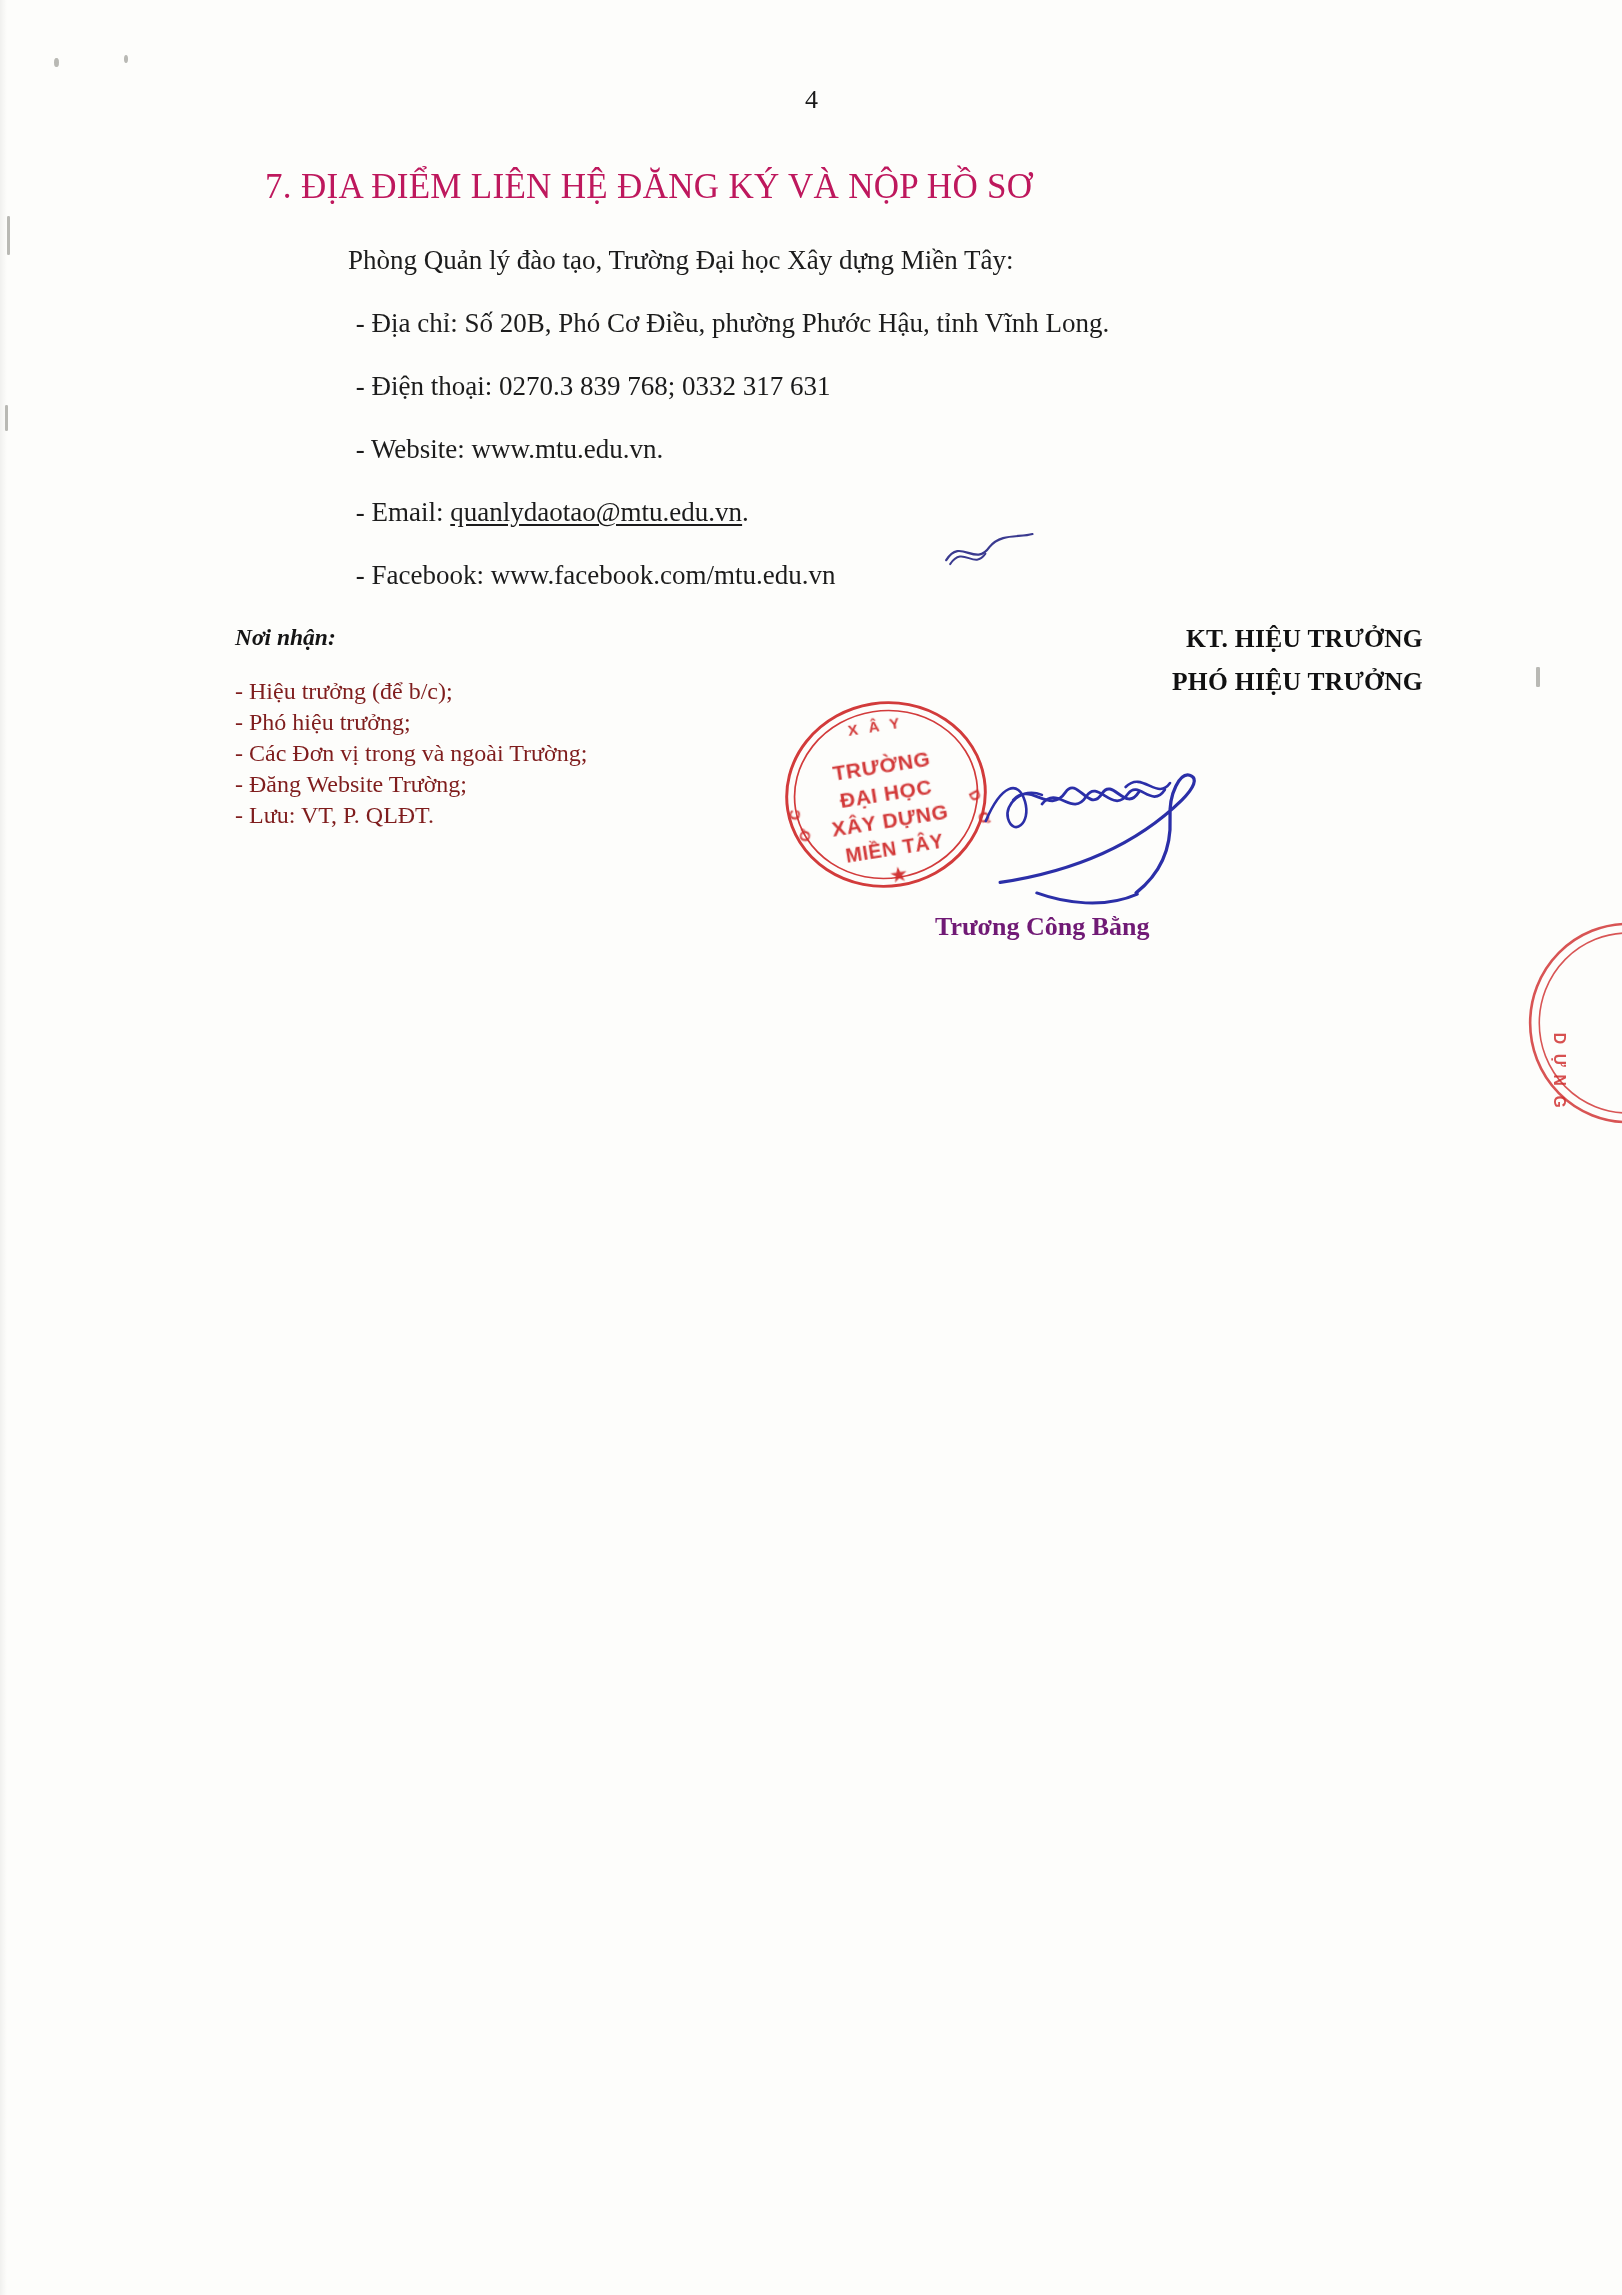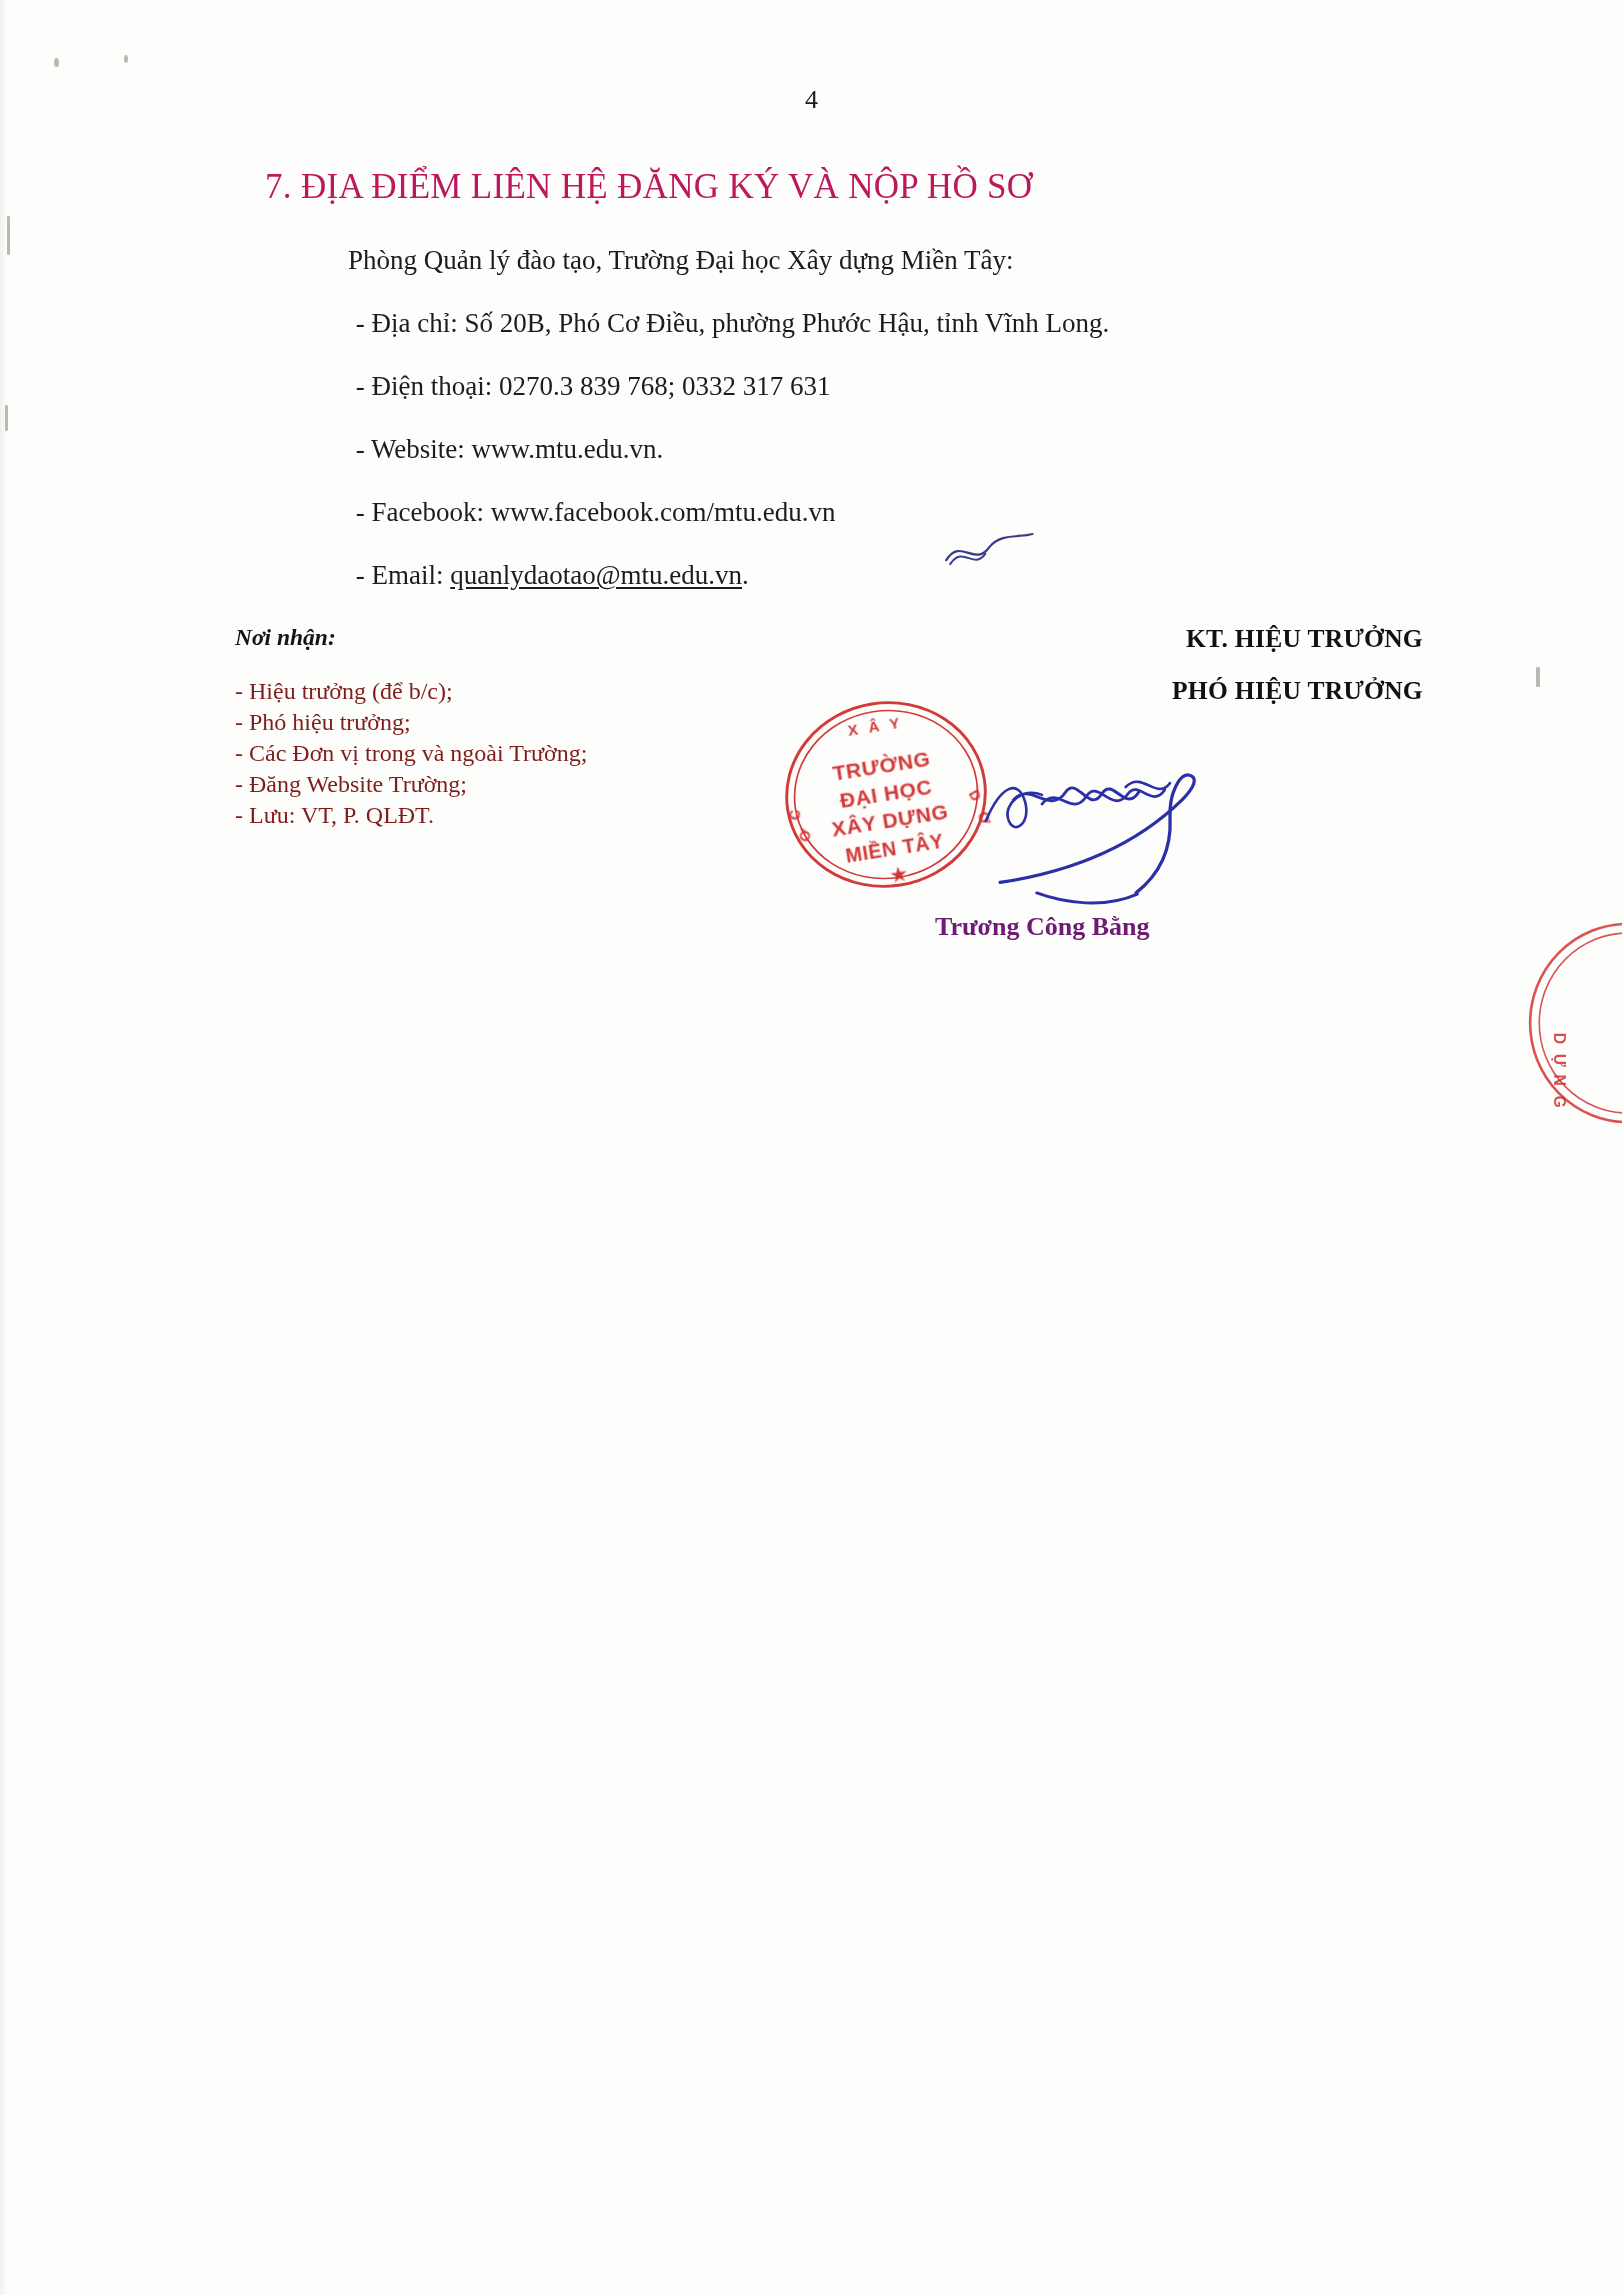--- a/index.html
+++ b/index.html
@@ -113,21 +113,21 @@
     font-size: 25.5px;
     font-weight: bold;
     letter-spacing: 0.3px;
     color: #111;
   }
   .sig-line2 {
     font-size: 25.5px;
     font-weight: bold;
     letter-spacing: 0.3px;
     color: #111;
-    margin-top: 22px;
+    margin-top: 13px;
   }
   .sig-name {
     position: absolute;
     left: 935px;
     top: 912px;
     font-size: 26px;
     font-weight: bold;
     color: #701a75;
     white-space: nowrap;
   }
@@ -189,22 +189,22 @@
 
   <div class="page-number">4</div>
 
   <div class="section-heading">7. ĐỊA ĐIỂM LIÊN HỆ ĐĂNG KÝ VÀ NỘP HỒ SƠ</div>
 
   <div class="body-block">
     <div class="body-line">Phòng Quản lý đào tạo, Trường Đại học Xây dựng Miền Tây:</div>
     <div class="body-line indent">- Địa chỉ: Số 20B, Phó Cơ Điều, phường Phước Hậu, tỉnh Vĩnh Long.</div>
     <div class="body-line indent">- Điện thoại: 0270.3 839 768; 0332 317 631</div>
     <div class="body-line indent">- Website: www.mtu.edu.vn.</div>
+    <div class="body-line indent"><span>- Email: </span><span class="underlined-link">quanlydaotao@mtu.edu.vn</span><span>.</span></div>
     <div class="body-line indent">- Facebook: www.facebook.com/mtu.edu.vn</div>
-    <div class="body-line indent"><span>- Email: </span><span class="underlined-link">quanlydaotao@mtu.edu.vn</span><span>.</span></div>
   </div>
 
   <div class="flourish">
     <svg width="98" height="46" viewBox="0 0 150 70">
       <path d="M8 46 C 30 10, 52 58, 74 26 C 92 4, 120 12, 140 6" stroke="#3a3a8f" stroke-width="3.4" fill="none" stroke-linecap="round"></path>
       <path d="M14 52 C 34 22, 50 62, 68 36" stroke="#3a3a8f" stroke-width="3" fill="none" stroke-linecap="round"></path>
     </svg>
   </div>
 
   <div class="recipients">

